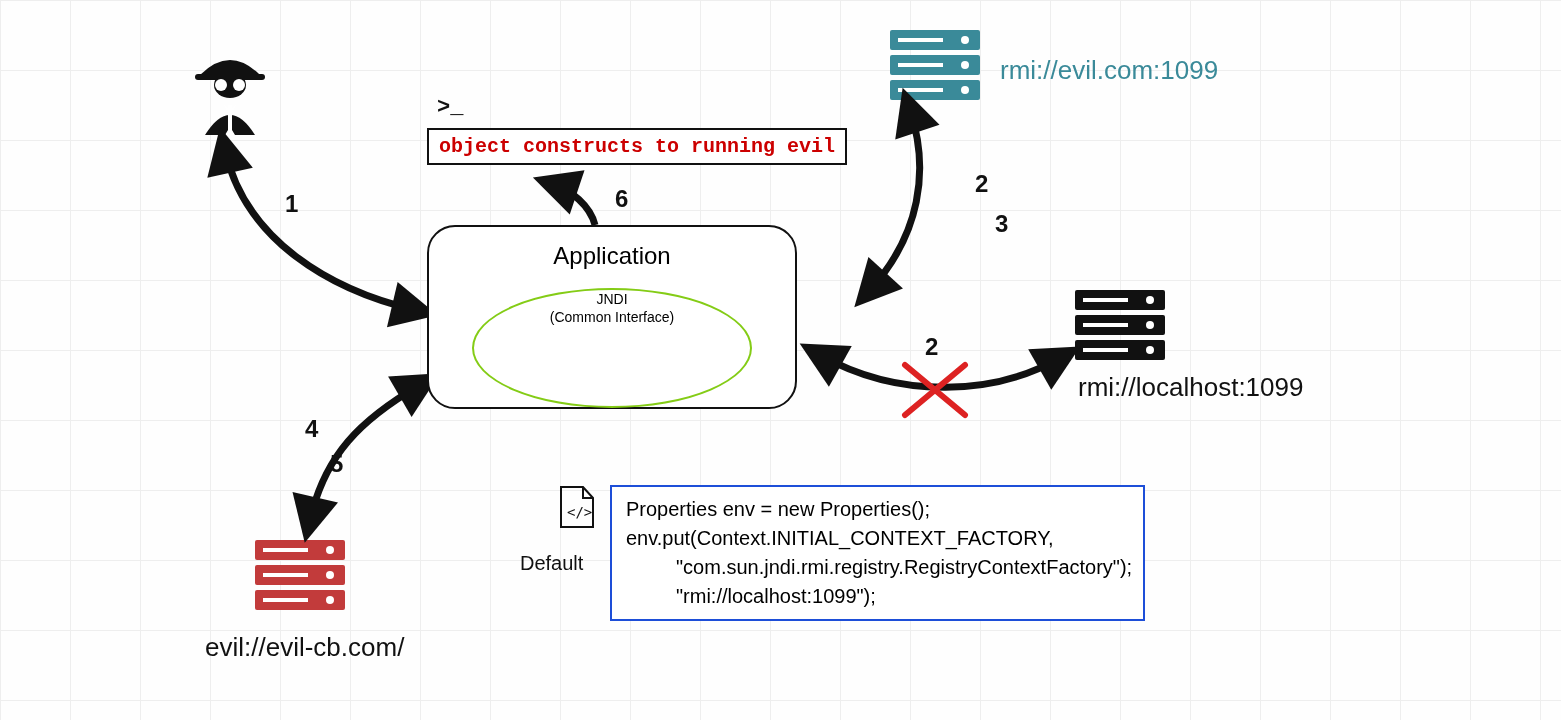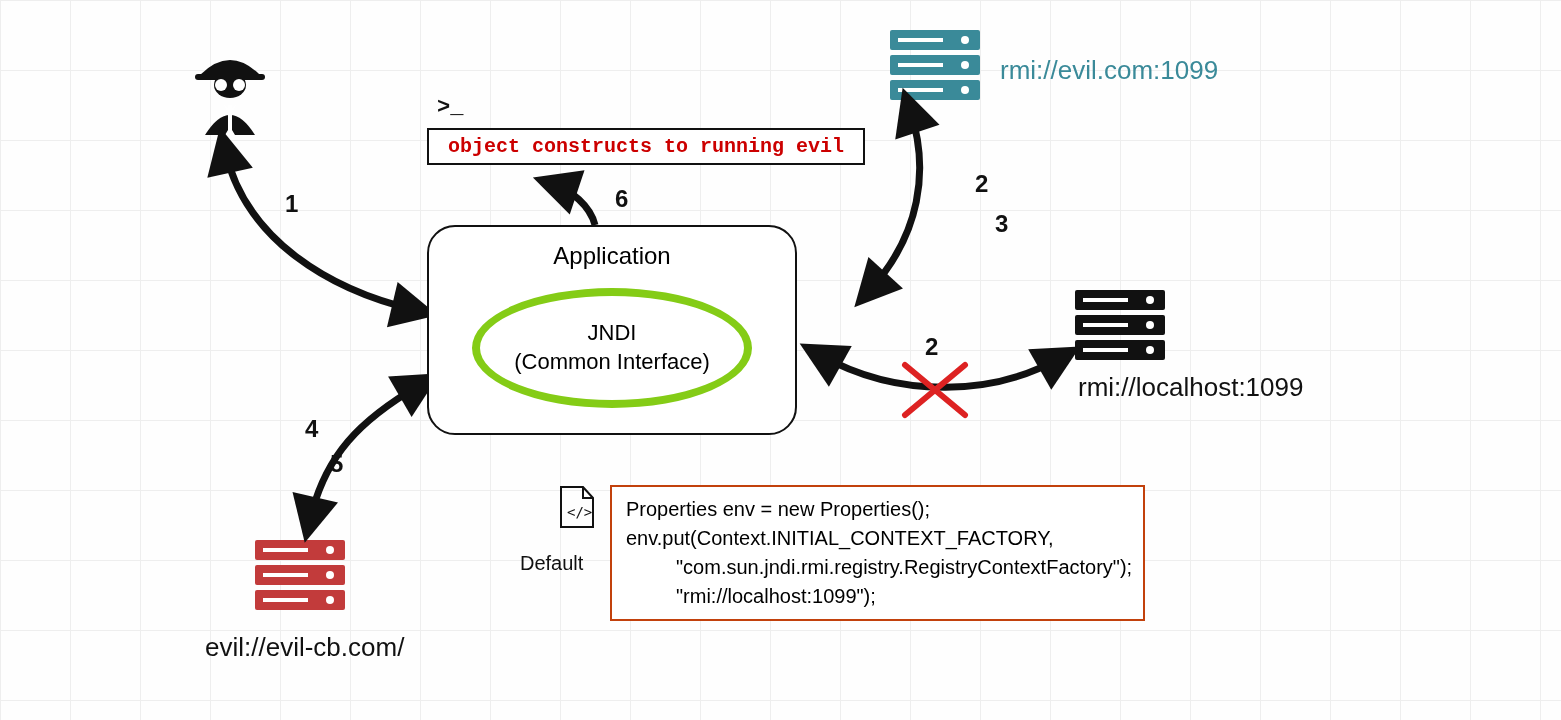--- a/index.html
+++ b/index.html
@@ -23,53 +23,52 @@
     white-space: nowrap;
   }
   .step {
     position: absolute;
     font-weight: bold;
     font-size: 24px;
     color: #111;
   }
   .terminal-box {
     border: 2px solid #111;
-    padding: 5px 19px;
+    padding: 5px 10px;
     font-family: "Courier New", monospace;
     font-weight: bold;
     color: #c00;
     background: #fff;
     font-size: 20px;
     white-space: nowrap;
   }
   .app-box {
     border: 2px solid #111;
     border-radius: 28px;
     background: #fff;
     width: 370px;
-    height: 210px;
+    height: 184px;
     text-align: center;
     padding-top: 15px;
   }
   .app-title { font-size: 24px; }
   .jndi {
     margin: 18px auto 0;
     width: 280px;
     height: 120px;
-    border: 8px solid #84cc16;
+    border: 2px solid #84cc16;
     border-radius: 50%;
     display: flex;
     flex-direction: column;
-    justify-content: center;
-    font-size: 22px;
+    font-size: 14px;
     line-height: 1.3;
   }
   .code-box {
     position: absolute;
-    border: 2px solid #c2410c;
+    border: 2px solid #1d4ed8;
     background: #fff;
     font-size: 20px;
     padding: 8px 14px;
     line-height: 1.45;
     font-family: inherit;
   }
   .code-box .indent { padding-left: 50px; display: block; }
   svg.canvas {
     position: absolute;
     top: 0; left: 0;

